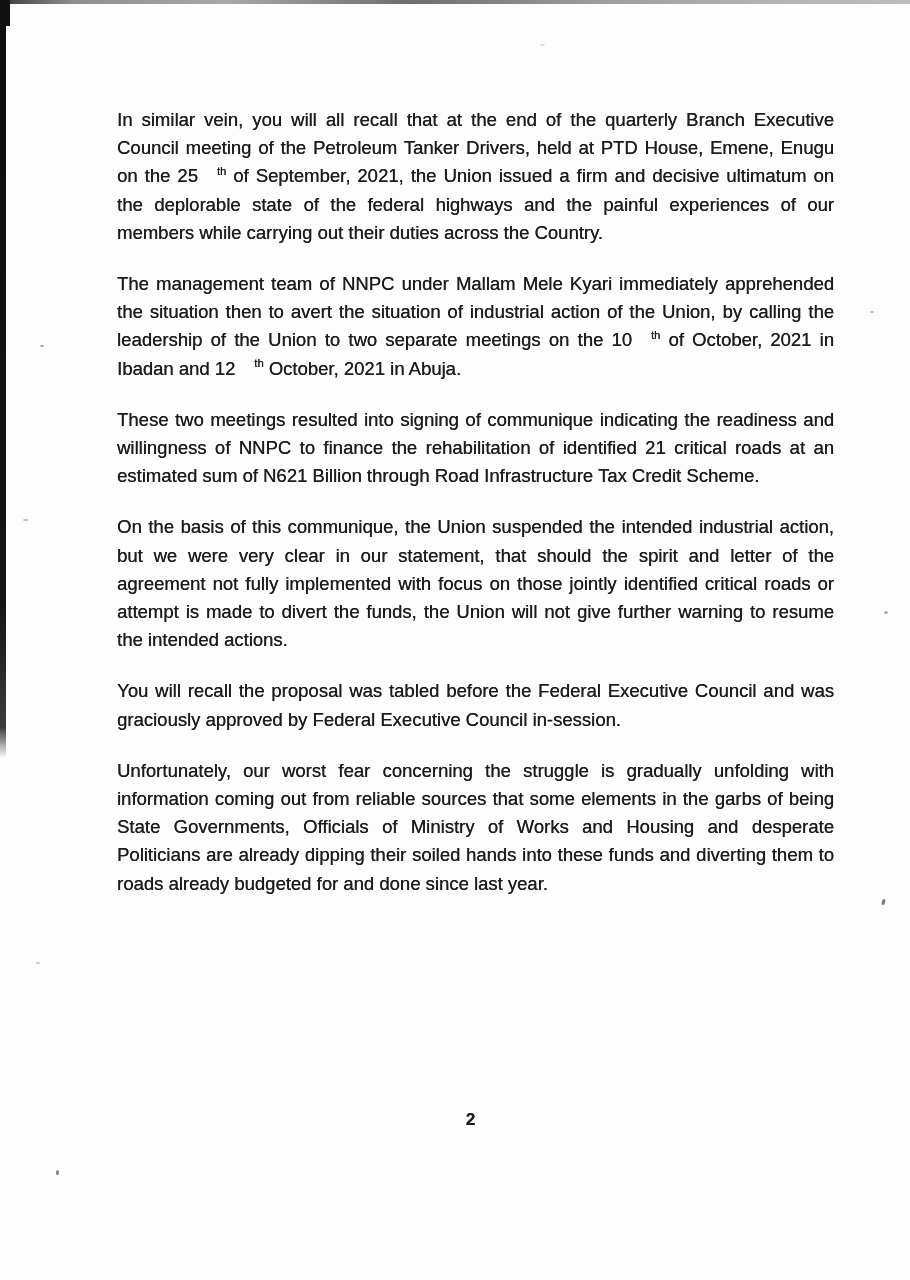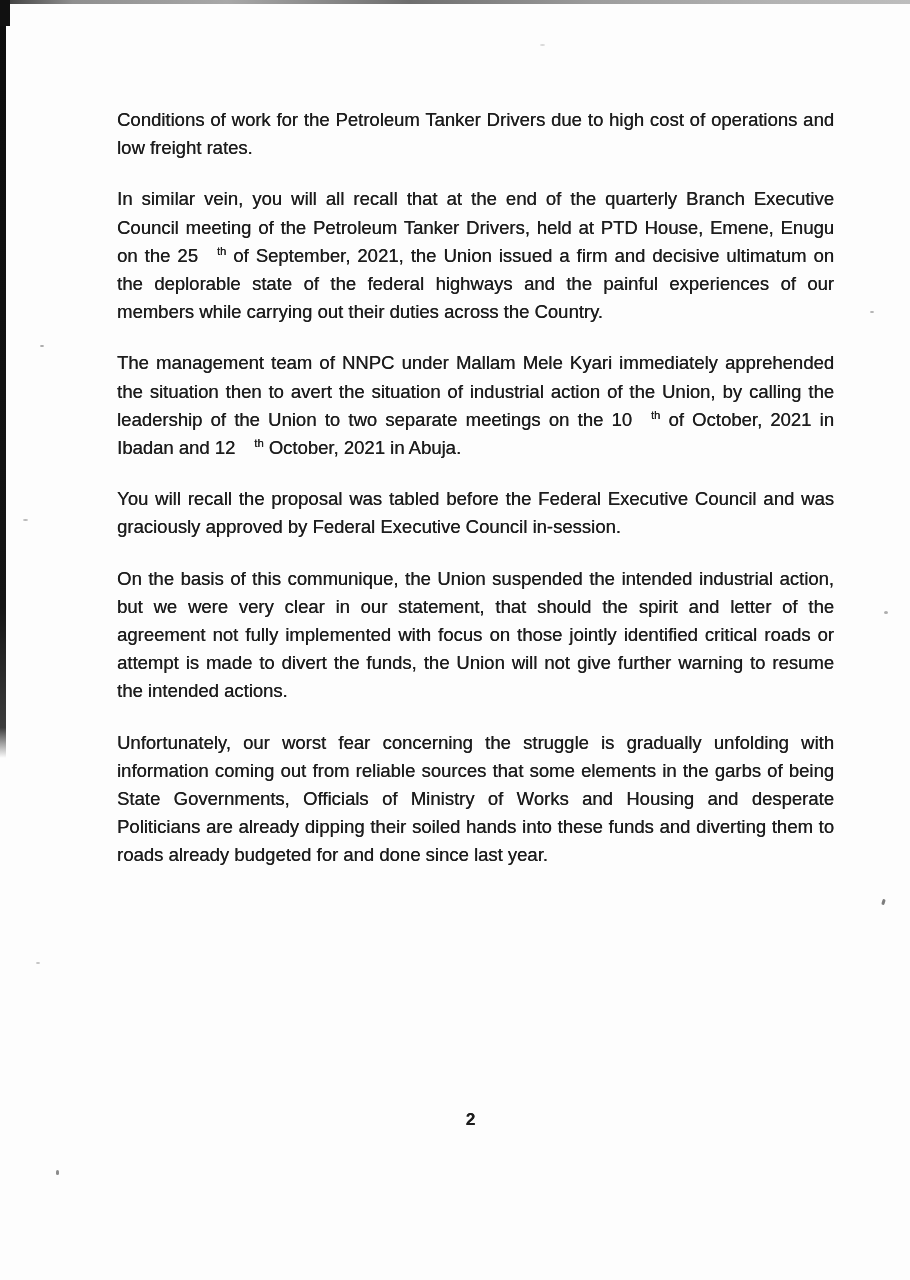--- a/index.html
+++ b/index.html
@@ -78,22 +78,22 @@
   <div class="speck speck-2"></div>
   <div class="speck speck-3"></div>
   <div class="speck speck-4"></div>
   <div class="speck speck-5"></div>
   <div class="speck speck-6"></div>
   <div class="speck speck-7"></div>
   <div class="speck speck-8"></div>
 
   <div class="content">
 
-  <p class="para">Conditions of work for the Petroleum Tanker Drivers due to high cost of operations and low freight rates.</p>
       <p class="para">In similar vein, you will all recall that at the end of the quarterly Branch Executive Council meeting of the Petroleum Tanker Drivers, held at PTD House, Emene, Enugu on the 25<sup>th</sup> of September, 2021, the Union issued a firm and decisive ultimatum on the deplorable state of the federal highways and the painful experiences of our members while carrying out their duties across the Country.</p>
       <p class="para">The management team of NNPC under Mallam Mele Kyari immediately apprehended the situation then to avert the situation of industrial action of the Union, by calling the leadership of the Union to two separate meetings on the 10<sup>th</sup> of October, 2021 in Ibadan and 12<sup>th</sup> October, 2021 in Abuja.</p>
+      <p class="para">These two meetings resulted into signing of communique indicating the readiness and willingness of NNPC to finance the rehabilitation of identified 21 critical roads at an estimated sum of N621 Billion through Road Infrastructure Tax Credit Scheme.</p>
+      <p class="para">On the basis of this communique, the Union suspended the intended industrial action, but we were very clear in our statement, that should the spirit and letter of the agreement not fully implemented with focus on those jointly identified critical roads or attempt is made to divert the funds, the Union will not give further warning to resume the intended actions.</p>
       <p class="para">You will recall the proposal was tabled before the Federal Executive Council and was graciously approved by Federal Executive Council in-session.</p>
-      <p class="para">On the basis of this communique, the Union suspended the intended industrial action, but we were very clear in our statement, that should the spirit and letter of the agreement not fully implemented with focus on those jointly identified critical roads or attempt is made to divert the funds, the Union will not give further warning to resume the intended actions.</p>
       <p class="para">Unfortunately, our worst fear concerning the struggle is gradually unfolding with information coming out from reliable sources that some elements in the garbs of being State Governments, Officials of Ministry of Works and Housing and desperate Politicians are already dipping their soiled hands into these funds and diverting them to roads already budgeted for and done since last year.</p>
     </div>
 
   <div class="page-number">2</div>
 </div>
 
 </body></html>

